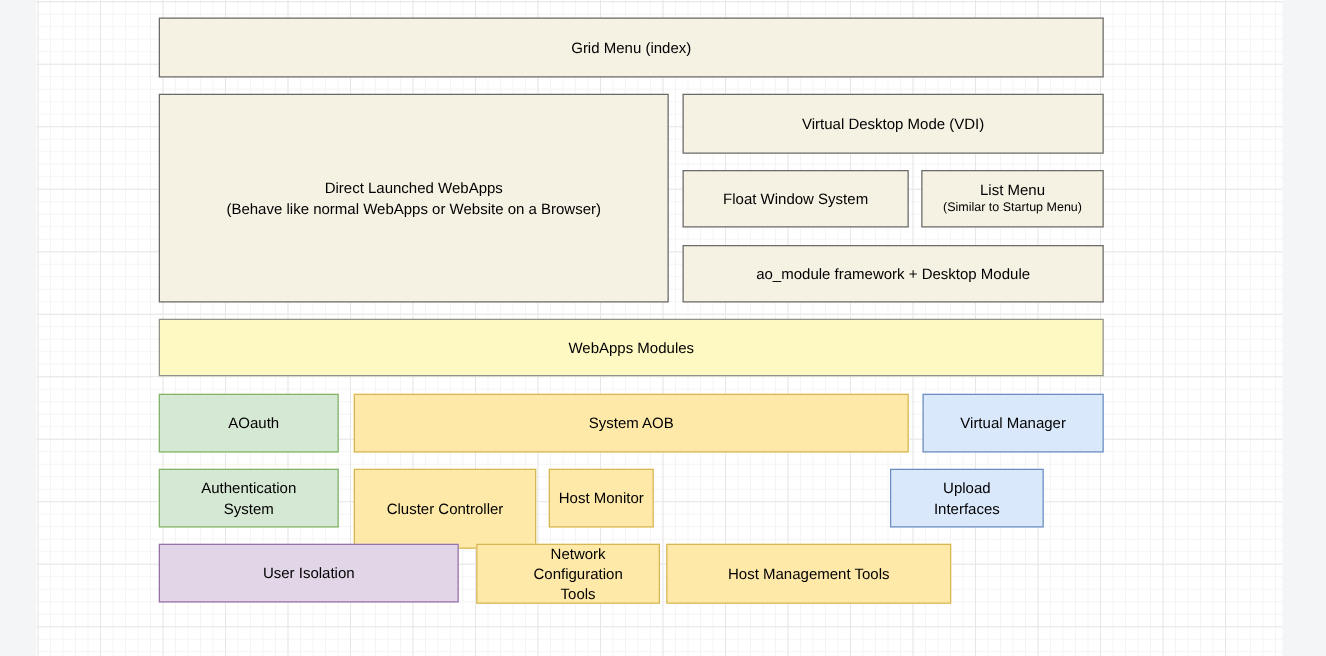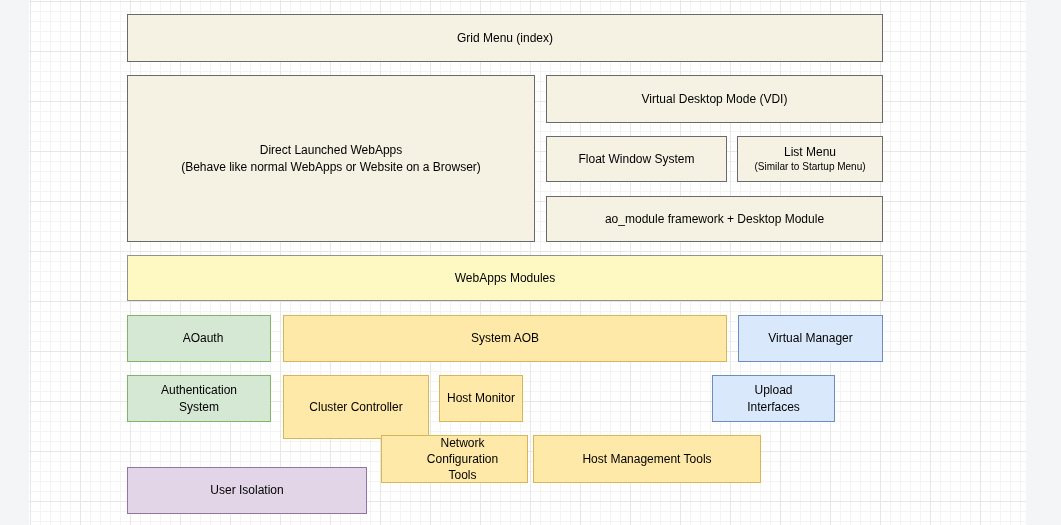--- a/index.html
+++ b/index.html
@@ -47,21 +47,21 @@
   }
   .lbl, .sublbl { display: block; }
   .sublbl.small { font-size: 10px; }
 
   
   .beige  { background: #f5f1e3; border-color: #6a6a6a; }
   .gray   { background: #fef9c3; border-color: #919191; }
   .green  { background: #d5e8d4; border-color: #82b366; }
   .yellow { background: #ffe9a9; border-color: #d6b656; }
   .blue   { background: #dae8fc; border-color: #6c8ebf; }
-  .purple { background: #e1d5e7; border-color: #9673a6; margin-top: 32px; }
+  .purple { background: #e1d5e7; border-color: #9673a6; }
 
   .tight { padding: 0 6px; }
   .narrowpad { padding: 0 20px; }
 
   
   .b0  { left: 127px; top: 14px;  width: 756px; height: 48px;  }
   .b1  { left: 127px; top: 75px;  width: 408px; height: 167px; }
   .b2  { left: 546px; top: 75px;  width: 337px; height: 48px;  }
   .b3  { left: 546px; top: 136px; width: 181px; height: 46px;  }
   .b4  { left: 737px; top: 136px; width: 146px; height: 46px;  }

